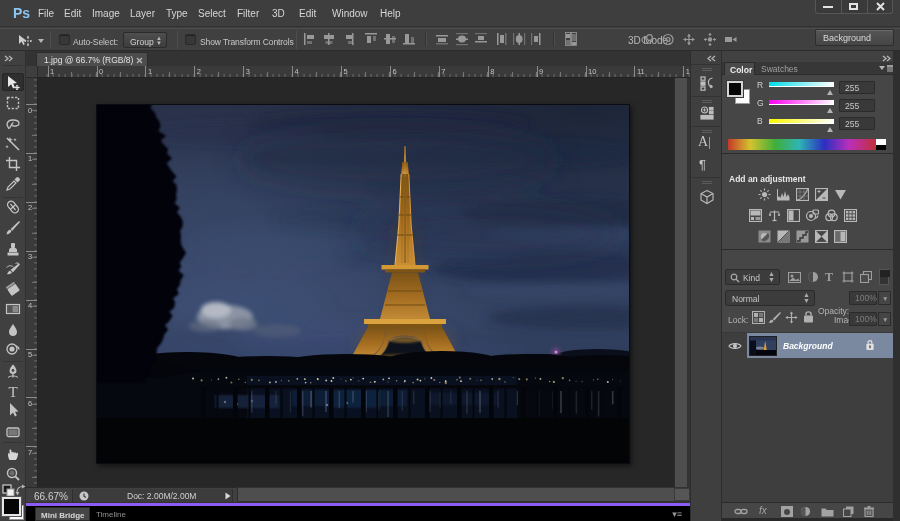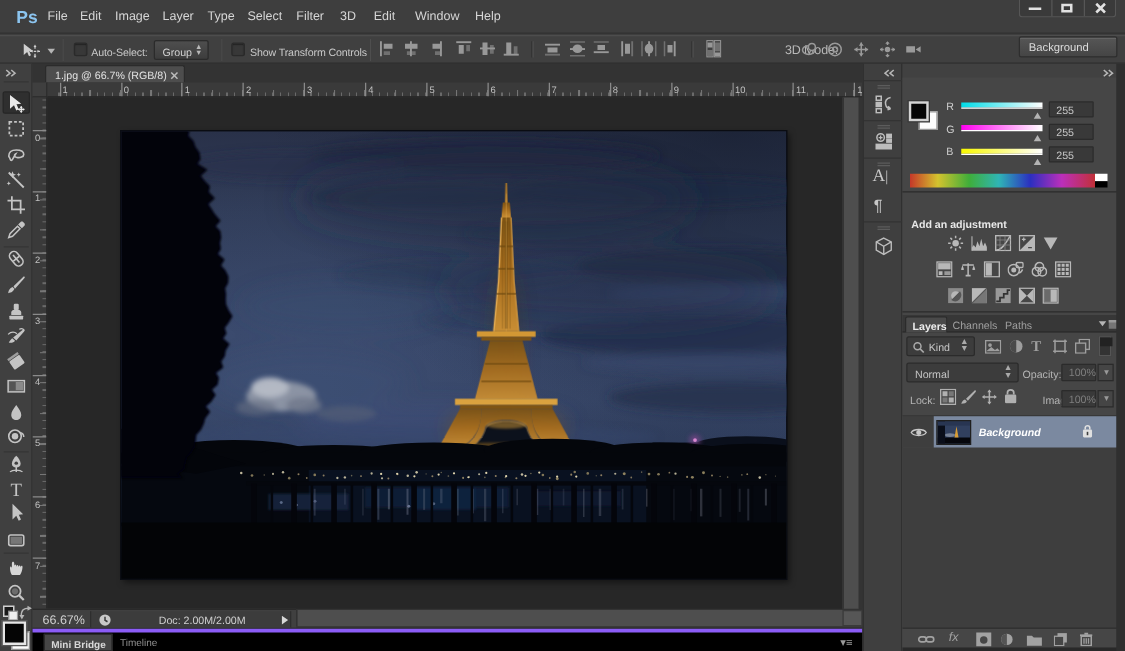--- a/index.html
+++ b/index.html
@@ -697,20 +697,28 @@
       </g>
     </svg>
 </div>
 
 <div class="a" style="left:722px;top:51px;width:178px;height:470px;background:#414141">
  <svg class="a" style="left:160px;top:4px" width="10" height="7" viewBox="0 0 10 7">
       <path d="M1 1 l3 2.5 l-3 2.5 M5 1 l3 2.5 l-3 2.5" stroke="#b5b5b5" stroke-width="1.3" fill="none"></path>
     </svg>
 
  <div class="a" style="left:0;top:11px;width:178px;height:91px;background:#464646">
+  <div class="a" style="left:0;top:0;width:178px;height:13px;background:#373737;border-bottom:1px solid #2b2b2b">
+    <div class="a" style="left:2px;top:0;width:31px;height:13px;background:#4a4a4a;border:1px solid #2b2b2b;border-bottom:none;border-radius:2px 2px 0 0">
+          <span style="position:absolute;left:5px;top:2px;font-size:8.5px;font-weight:bold;color:#ececec">Color</span>
+        </div>
+    <span style="position:absolute;left:39px;top:2px;font-size:8.5px;color:#9f9f9f">Swatches</span>
+    <div class="a" style="left:157px;top:4px;width:0;height:0;border:3px solid transparent;border-top:4px solid #b5b5b5"></div>
+    <div class="a" style="left:165px;top:3px;width:8px;height:7px;background:#757575;border-top:2px solid #9a9a9a"></div>
+  </div>
   <div class="a" style="left:13px;top:27px;width:15px;height:15px;background:#fdfdfd;border:1px solid #9a9a9a"></div>
   <div class="a" style="left:5px;top:19px;width:16px;height:16px;background:#060606;border:2px solid #d4d4d4;box-shadow:0 0 0 1px #393939"></div>
   <span style="position:absolute;left:35px;top:18px;font-size:8.5px;color:#cfcfcf">R</span>
   <div class="a" style="left:47px;top:20px;width:65px;height:4px;background:linear-gradient(90deg,#00dce8,#ffffff)"></div>
   <div class="a" style="left:47px;top:24px;width:65px;height:1px;background:#fff"></div>
   <div class="a" style="left:105px;top:25px;width:0;height:0;border:3.5px solid transparent;border-bottom:5px solid #b4b4b4"></div>
   <div class="vbox" style="left:117px;top:19px;width:36px;height:13px">255</div>
   <span style="position:absolute;left:35px;top:36px;font-size:8.5px;color:#cfcfcf">G</span>
   <div class="a" style="left:47px;top:38px;width:65px;height:4px;background:linear-gradient(90deg,#ff00f0,#ffffff)"></div>
   <div class="a" style="left:47px;top:42px;width:65px;height:1px;background:#fff"></div>
@@ -845,29 +853,20 @@
           <svg width="13" height="13" viewBox="0 0 13 13">
             <rect x="0.5" y="0.5" width="12" height="12" fill="none" stroke="#b8b8b8" stroke-width="1.2"></rect>
             <rect x="1.5" y="1.5" width="10" height="10" fill="#b8b8b8"></rect>
             <rect x="1.5" y="1.5" width="5" height="10" fill="#6a6a6a"></rect>
           </svg>
         </div>
       </div>
  </div>
 
  <div class="a" style="left:0;top:198px;width:178px;height:272px;background:#464646;border-top:1px solid #2b2b2b">
-  <div class="a" style="left:0;top:2px;width:178px;height:14px;background:#373737;border-bottom:1px solid #2b2b2b">
-    <div class="a" style="left:2px;top:1px;width:34px;height:13px;background:#4a4a4a;border:1px solid #2b2b2b;border-bottom:none;border-radius:2px 2px 0 0">
-          <span style="position:absolute;left:5px;top:2px;font-size:8.5px;font-weight:bold;color:#ececec">Layers</span>
-        </div>
-    <span style="position:absolute;left:40px;top:3px;font-size:8.5px;color:#9f9f9f">Channels</span>
-    <span style="position:absolute;left:82px;top:3px;font-size:8.5px;color:#9f9f9f">Paths</span>
-    <div class="a" style="left:157px;top:5px;width:0;height:0;border:3px solid transparent;border-top:4px solid #b5b5b5"></div>
-    <div class="a" style="left:165px;top:4px;width:8px;height:7px;background:#757575;border-top:2px solid #9a9a9a"></div>
-  </div>
   <div class="a" style="left:3px;top:19px;width:55px;height:16px;background:#3c3c3c;border:1px solid #2b2b2b;border-radius:2px">
     <svg style="position:absolute;left:4px;top:3px" width="10" height="10" viewBox="0 0 10 10">
           <circle cx="4" cy="4" r="2.8" fill="none" stroke="#aaa" stroke-width="1.2"></circle>
           <path d="M6.2 6.2 L9 9" stroke="#aaa" stroke-width="1.4"></path>
         </svg>
     <span style="position:absolute;left:17px;top:3px;font-size:8.5px;color:#c6c6c6">Kind</span>
     <span style="position:absolute;right:4px;top:1px;font-size:7px;color:#aaa;line-height:6px">▲<br>▼</span>
   </div>
   <div id="lficons">
         <svg style="position:absolute;left:66px;top:22px" width="13" height="11" viewBox="0 0 13 11">
@@ -889,21 +888,21 @@
           <rect x="0.5" y="3.5" width="8" height="8" fill="#4a4a4a" stroke="#9e9e9e" stroke-width="1.1"></rect>
         </svg>
         <div style="position:absolute;left:157px;top:19px;width:10px;height:16px;background:#333;border:1px solid #555">
           <div style="width:10px;height:7px;background:#222"></div>
         </div>
       </div>
   <div class="a" style="left:3px;top:40px;width:90px;height:16px;background:#3c3c3c;border:1px solid #2b2b2b;border-radius:2px">
     <span style="position:absolute;left:6px;top:3px;font-size:8.5px;color:#c6c6c6">Normal</span>
     <span style="position:absolute;right:4px;top:1px;font-size:7px;color:#aaa;line-height:6px">▲<br>▼</span>
   </div>
-  <span style="position:absolute;left:96px;top:44px;font-size:8.5px;color:#b4b4b4">Opacity:</span>
+  <span style="position:absolute;left:96px;top:56px;font-size:8.5px;color:#b4b4b4">Opacity:</span>
   <div class="vbox" style="left:127px;top:41px;width:28px;height:14px;color:#7e7e7e;line-height:13px">100%</div>
   <div class="a" style="left:156px;top:41px;width:13px;height:14px;background:#454545;border:1px solid #2b2b2b">
         <span style="position:absolute;left:3px;top:3px;font-size:6.5px;color:#999">▼</span>
       </div>
   <span style="position:absolute;left:6px;top:65px;font-size:8.5px;color:#b4b4b4">Lock:</span>
   <div id="lockicons">
         <svg style="position:absolute;left:30px;top:61px" width="13" height="13" viewBox="0 0 13 13">
           <rect x="0.5" y="0.5" width="12" height="12" fill="none" stroke="#b0b0b0" stroke-width="1.1"></rect>
           <rect x="2" y="2" width="4" height="4" fill="#b0b0b0"></rect>
           <rect x="7" y="7" width="4" height="4" fill="#b0b0b0"></rect>

